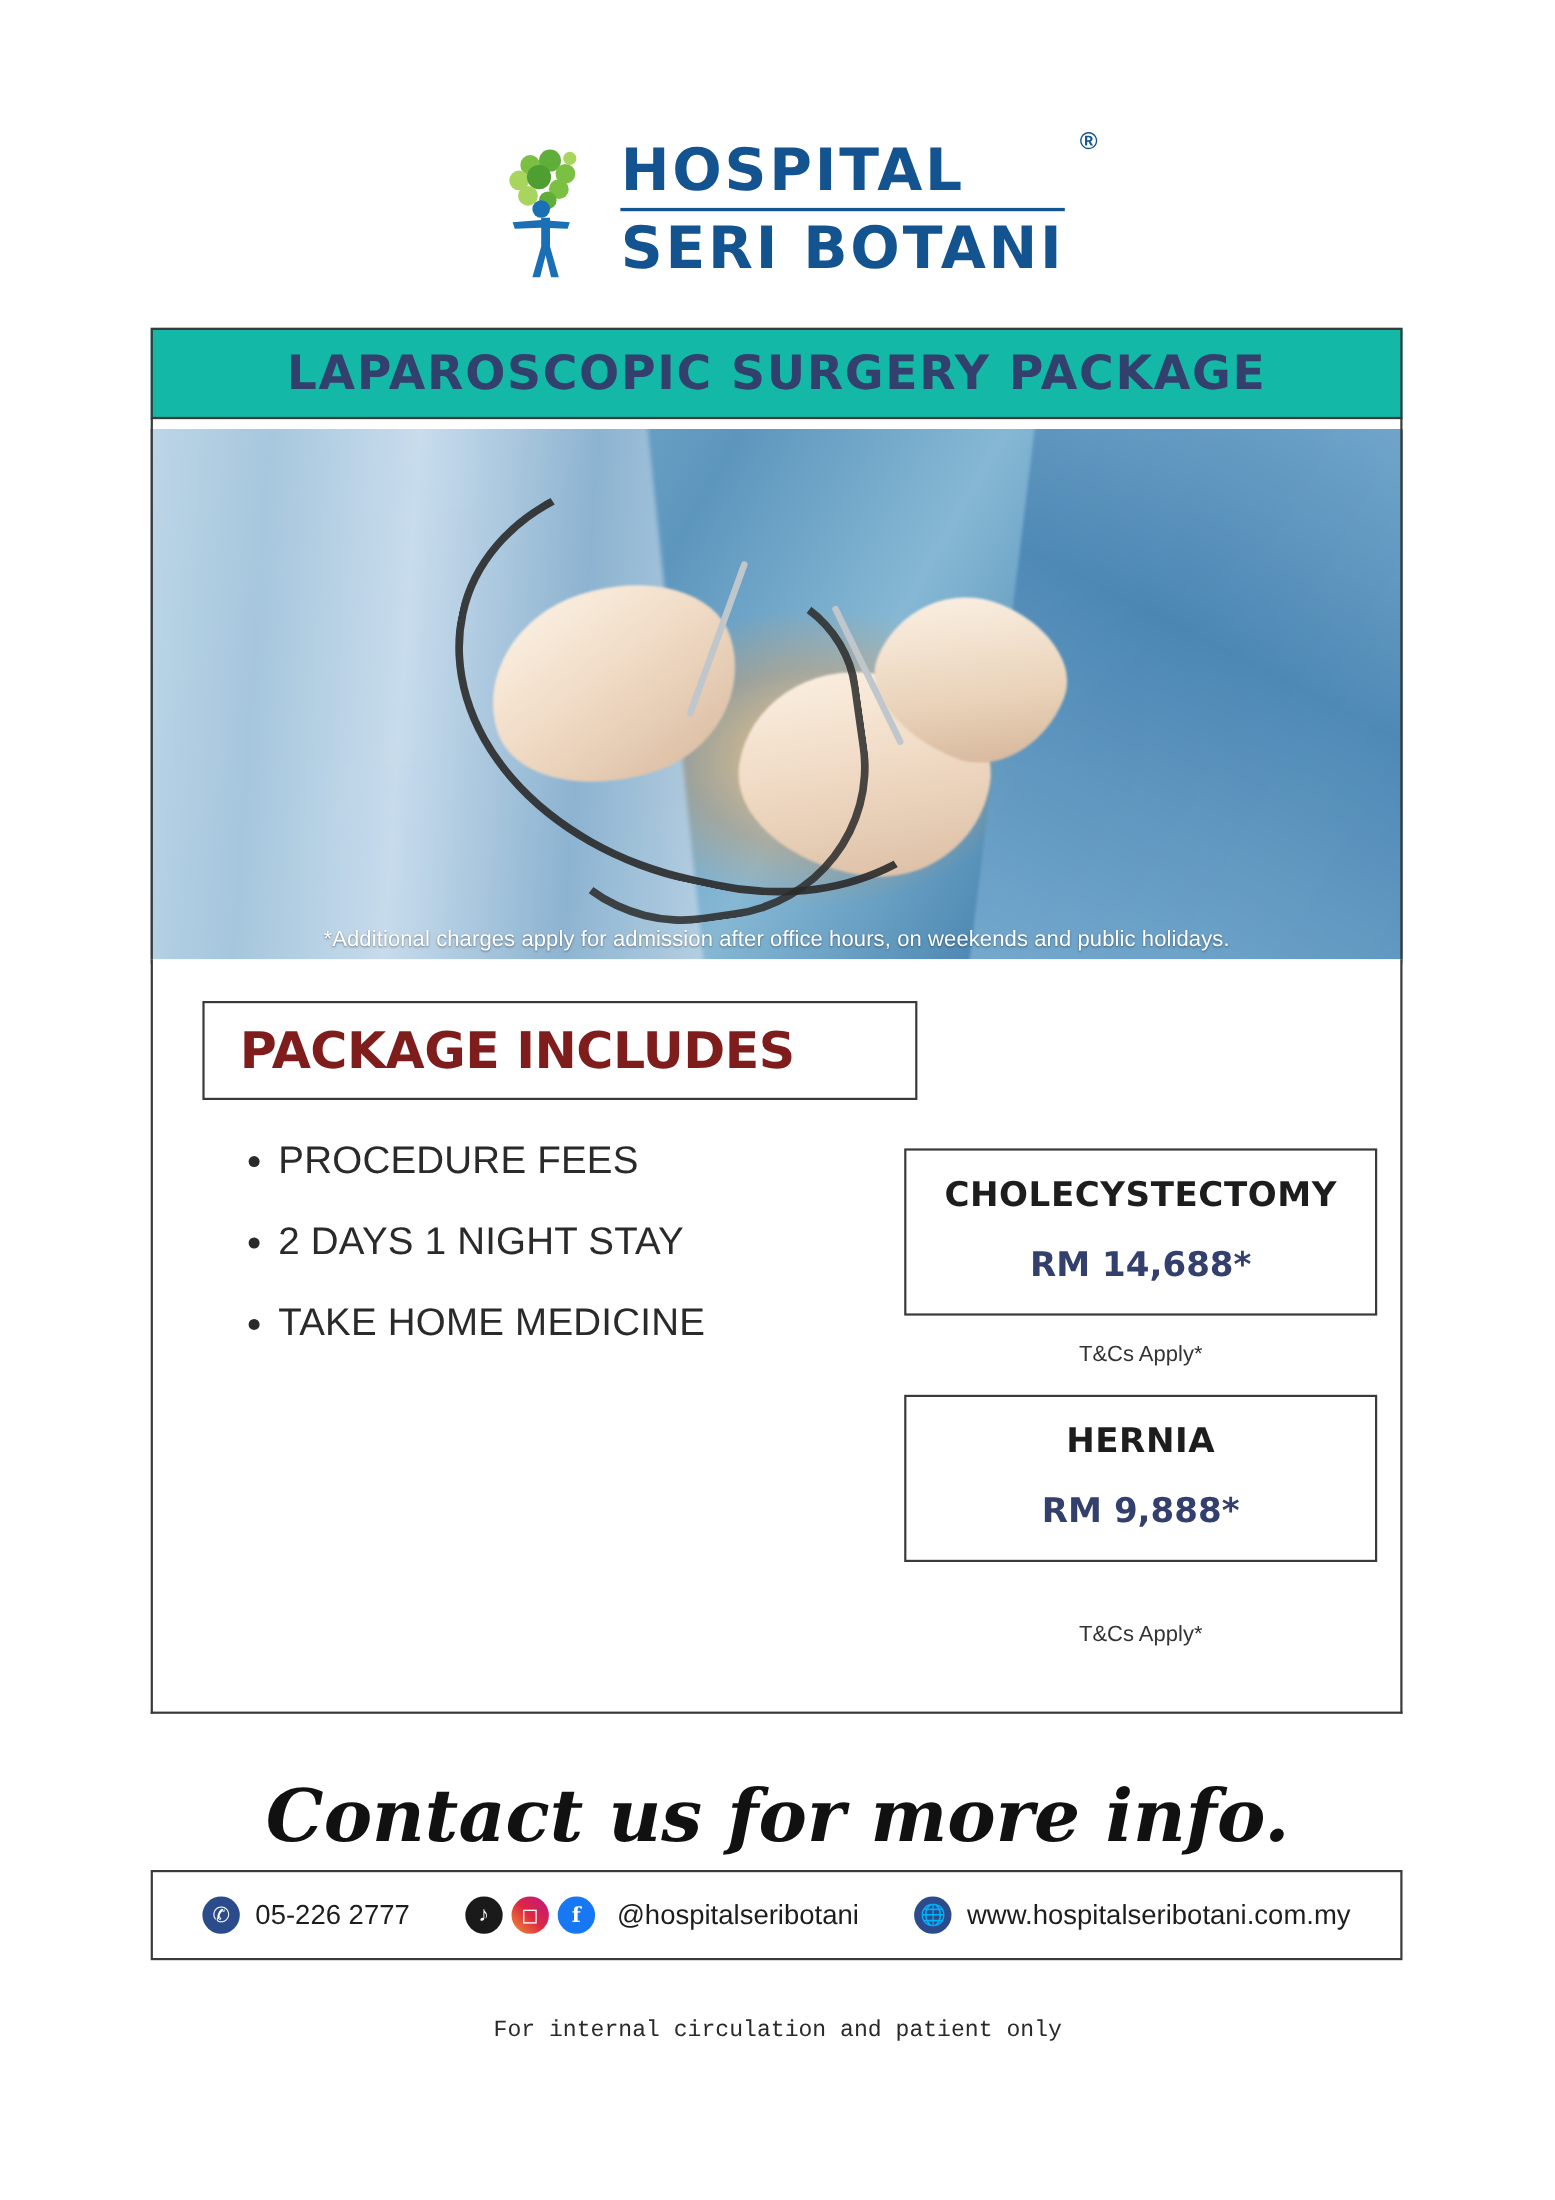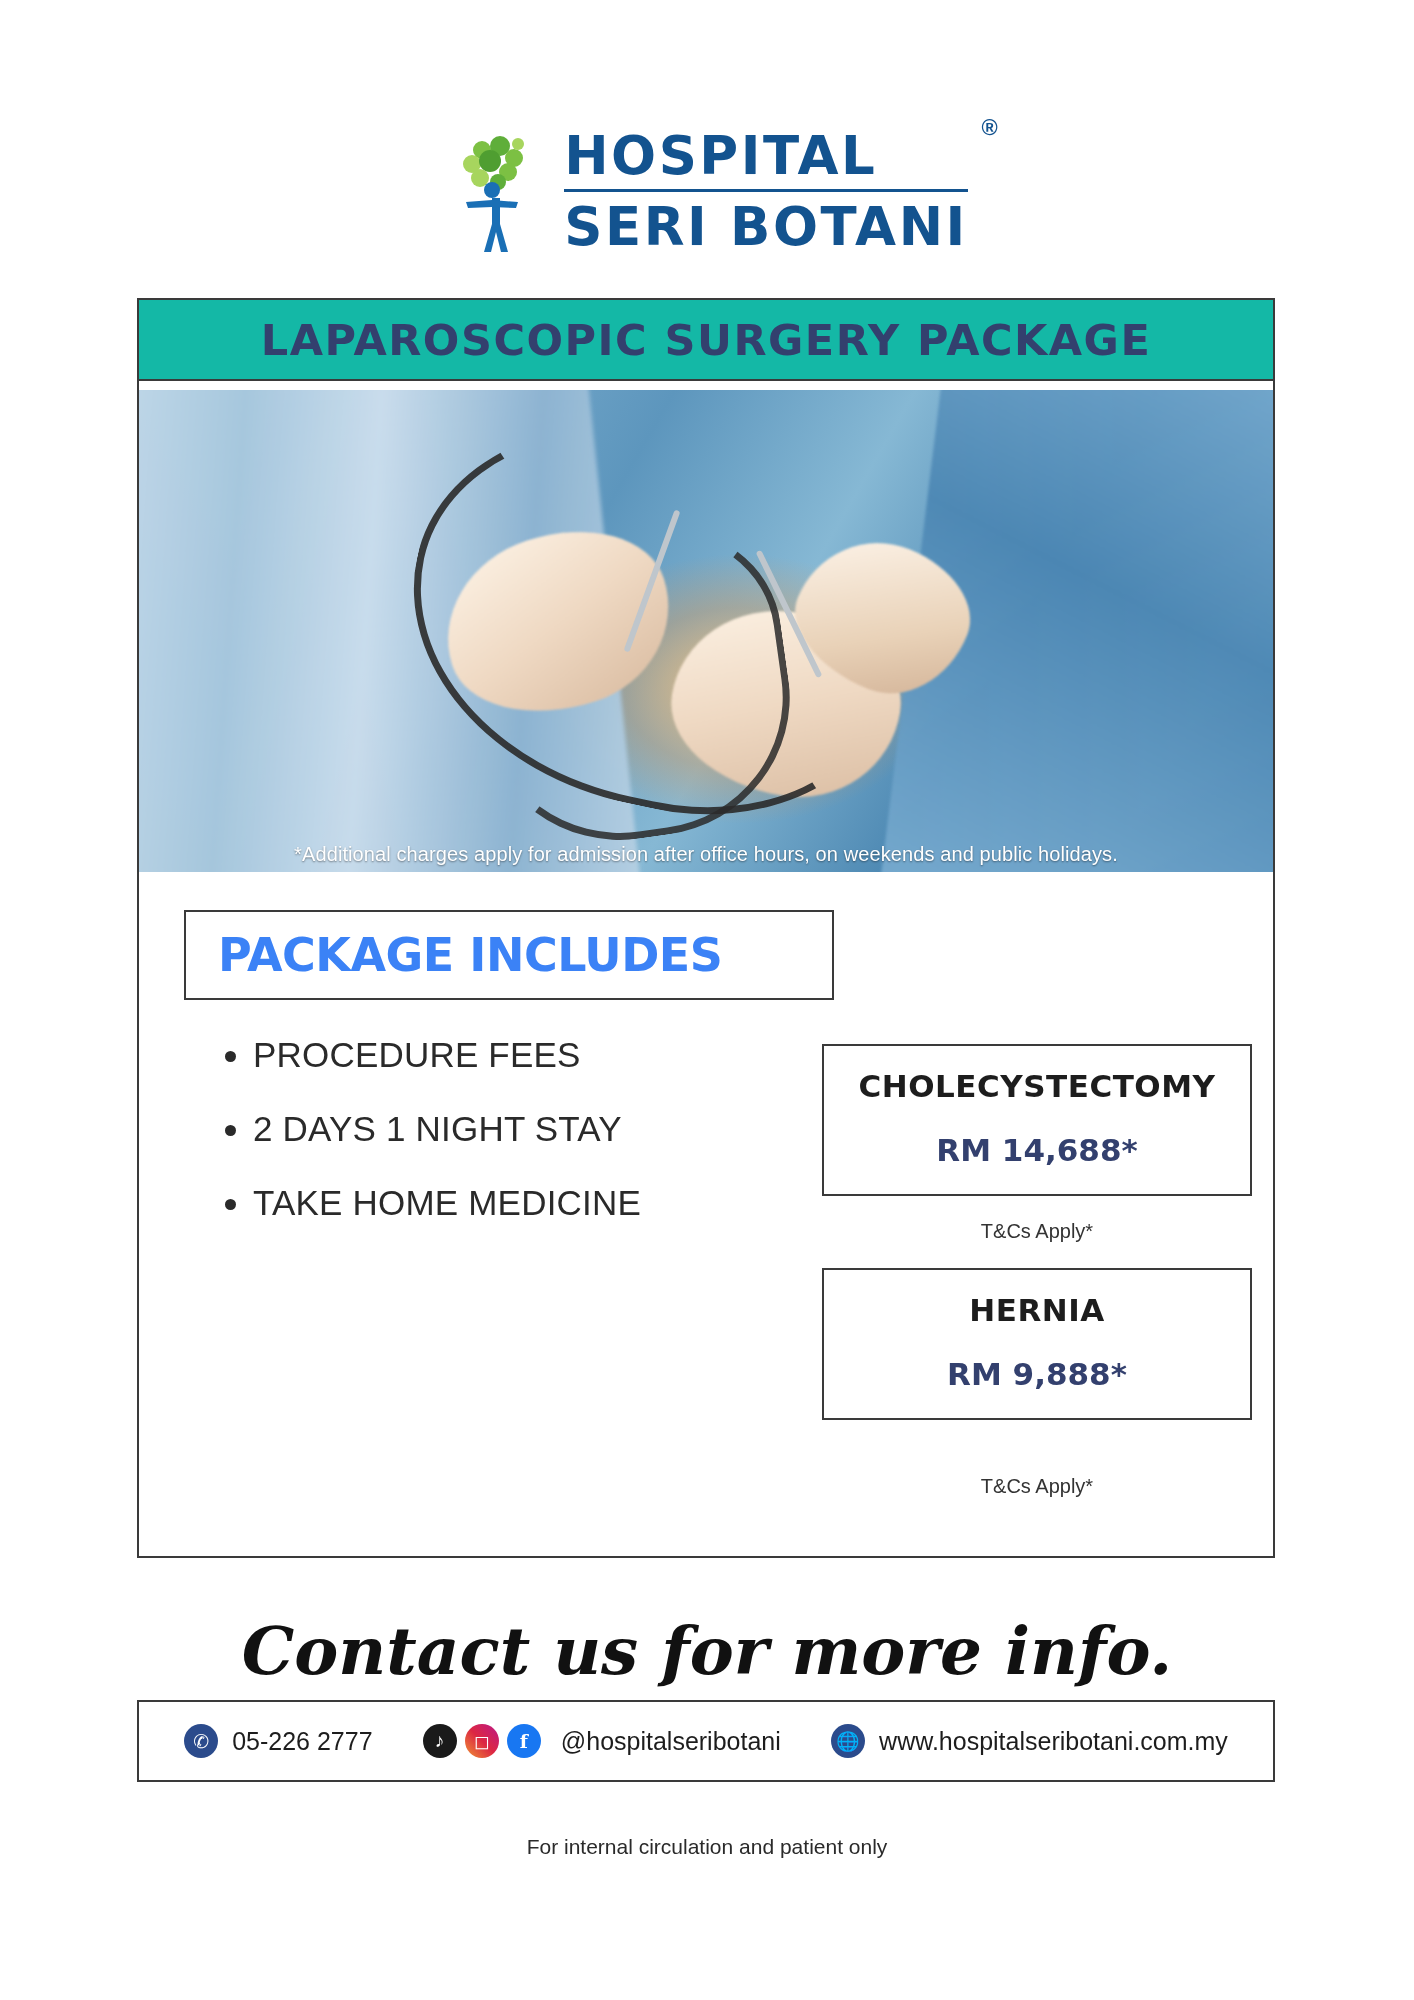--- a/index.html
+++ b/index.html
@@ -218,21 +218,21 @@
     height: 90px;
     border: 2px solid #3a3a3a;
     box-sizing: border-box;
     display: flex;
     align-items: center;
     padding-left: 32px;
   }
   .includes-box .label {
     font-size: 46px;
     font-weight: bold;
-    color: #3b82f6;
+    color: #7f1d1d;
     font-family: "DejaVu Sans", sans-serif;
     letter-spacing: -0.5px;
   }
 
   .bullets {
     position: absolute;
     left: 205px;
     top: 1035px;
     width: 640px;
     margin: 0;
@@ -333,20 +333,21 @@
   .social-icons { display: flex; gap: 8px; margin-right: 6px; }
 
   .footnote {
     position: absolute;
     left: 0;
     top: 1835px;
     width: 1414px;
     text-align: center;
     font-size: 21px;
     color: #2a2a2a;
+    font-family: Liberation Mono, monospace;
   }
 </style>
 </head>
 <body>
 
 <div class="logo-block">
   <div class="logo-mark">
     <svg viewBox="0 0 96 125" width="96" height="125" aria-hidden="true">
       <g>
         <circle cx="36" cy="22" r="9" fill="#7cc043"></circle>

